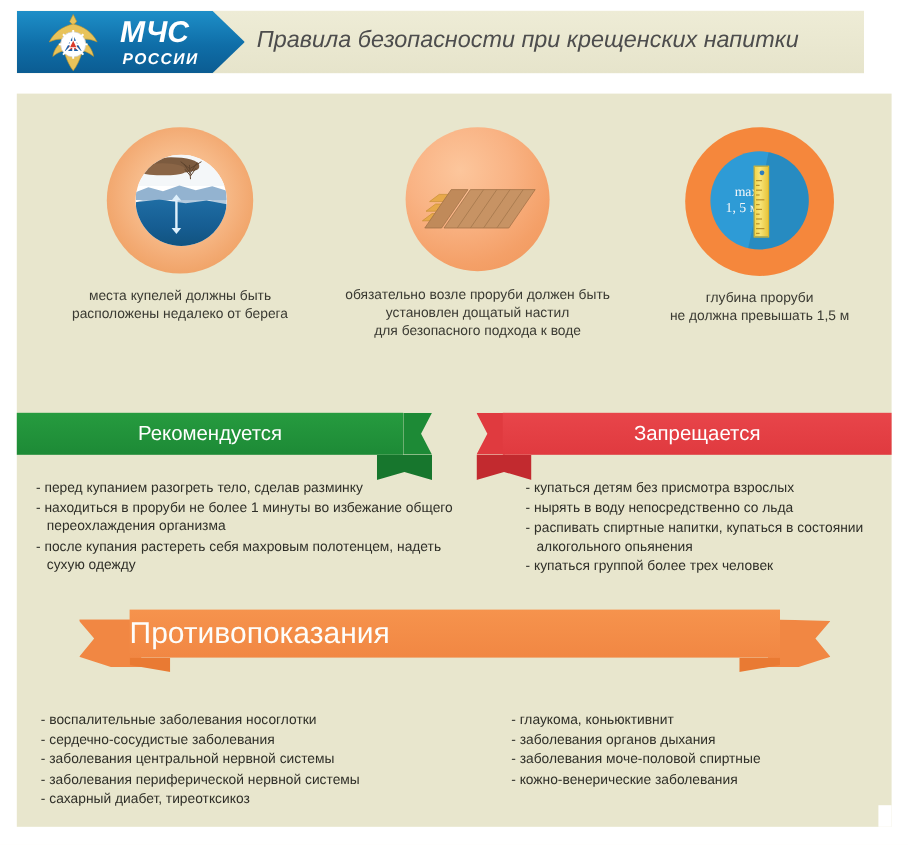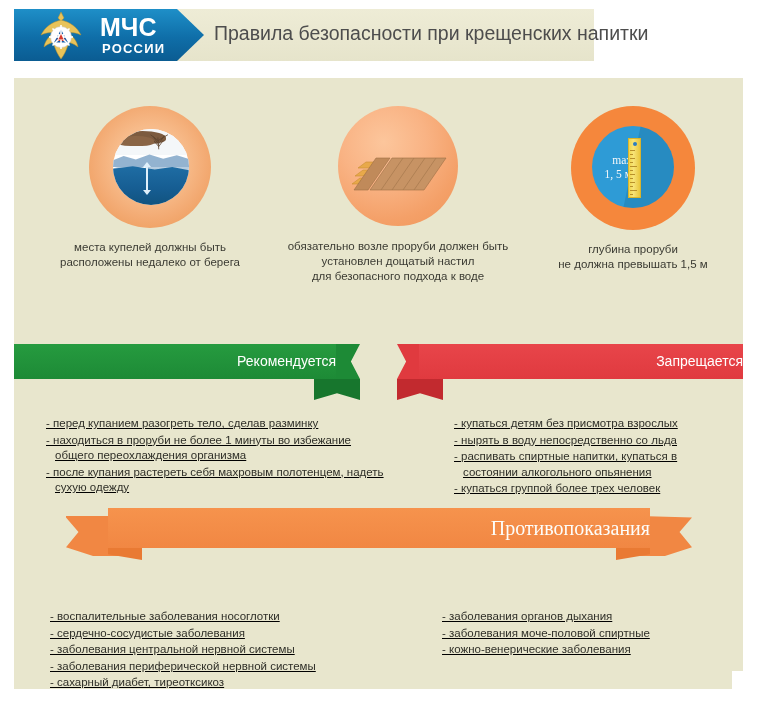--- a/index.html
+++ b/index.html
@@ -13,23 +13,24 @@
     overflow: hidden;
     font-family: "Liberation Sans", sans-serif;
     -webkit-font-smoothing: antialiased;
   }
 
   
   #header {
     position: absolute;
     left: 14px;
     top: 9px;
-    width: 580px;
+    width: 706px;
     height: 52px;
     background: linear-gradient(180deg, #eeecd6 0%, #e6e4cb 100%);
+    font-style: italic;
   }
   #header-arrow {
     position: absolute;
     left: 0px;
     top: 0px;
     width: 190px;
     height: 52px;
     background: linear-gradient(180deg, #1e8fc8 0%, #0f6ea8 55%, #0b5c92 100%);
     clip-path: polygon(0 0, 163px 0, 190px 50%, 163px 100%, 0 100%);
   }
@@ -232,22 +233,22 @@
 
   
   .ribbon-row { position:absolute; left:0; top:266px; width:729px; height:46px; }
 
   .ribbon { position:absolute; top:0; height:35px; }
   .ribbon-body {
     position:absolute; top:0; height:35px;
     display:flex; align-items:center;
   }
   .ribbon-label {
-    width:100%; text-align:right; color:#ffffff;
-    font-size:14px; line-height:35px;
+    width:100%; text-align:center; color:#ffffff;
+    font-size:17px; line-height:35px;
   }
 
   
   #ribbon-green .ribbon-body {
     left: 0; width: 322px;
     background: linear-gradient(180deg,#269b3f 0%,#1d8a36 100%);
   }
   #ribbon-green .fold {
     position:absolute; left:322px; top:0; width:24px; height:35px;
     background:#1d8a36;
@@ -275,41 +276,41 @@
     clip-path: polygon(0 0, 100% 0, 100% 100%, 50% 68%, 0 100%);
   }
 
   
   #list-rec {
     position:absolute; left:16px; top:322px; width:372px;
   }
   #list-ban {
     position:absolute; left:424px; top:322px; width:312px;
   }
-  .bullets { list-style:none; margin:16px; padding:0;text-decoration:underline; }
+  .bullets { list-style:none; margin:0; padding:0; }
   .bullets li {
     font-size: 11.5px;
     color: #2f2f28;
     line-height: 15.5px;
     margin: 0 0 1px 0;
     text-indent: -9px;
     padding-left: 9px;
   }
 
   
   #ribbon-orange {
     position:absolute; left:52px; top:430px; width:626px; height:48px;
   }
   #ribbon-orange .ob-body {
     position:absolute; left:42px; top:0; width:542px; height:40px;
     background: linear-gradient(180deg,#f6934d 0%,#f18743 100%);
   }
   #ribbon-orange .ob-label {
-    width:100%; text-align:right; color:#fdfdfa;
-    font-size:20px; line-height:40px;font-family:Liberation Serif, serif;
+    width:100%; text-align:left; color:#fdfdfa;
+    font-size:25px; line-height:40px;
   }
   #ribbon-orange .ob-tail-l {
     position:absolute; left:0; top:8px; width:52px; height:40px;
     background:#f18743;
     clip-path: polygon(0 0, 100% 0, 100% 100%, 52% 100%, 0 78%, 24% 40%, 0 4%);
   }
   #ribbon-orange .ob-tail-r {
     position:absolute; right:0; top:8px; width:52px; height:40px;
     background:#f18743;
     clip-path: polygon(0 0, 100% 4%, 76% 40%, 100% 78%, 48% 100%, 0 100%);
@@ -501,19 +502,20 @@
         <li>- воспалительные заболевания  носоглотки</li>
         <li>- сердечно-сосудистые заболевания</li>
         <li>- заболевания центральной нервной системы</li>
         <li>- заболевания периферической нервной системы</li>
         <li>- сахарный диабет, тиреотксикоз</li>
       </ul>
   </div>
 
   <div id="list-contra-right">
     <ul class="bullets">
+        <li>- глаукома, коньюктивнит</li>
         <li>- заболевания органов дыхания</li>
         <li>- заболевания моче-половой спиртные</li>
         <li>- кожно-венерические заболевания</li>
       </ul>
   </div>
 
 </div>
 
 </body></html>

